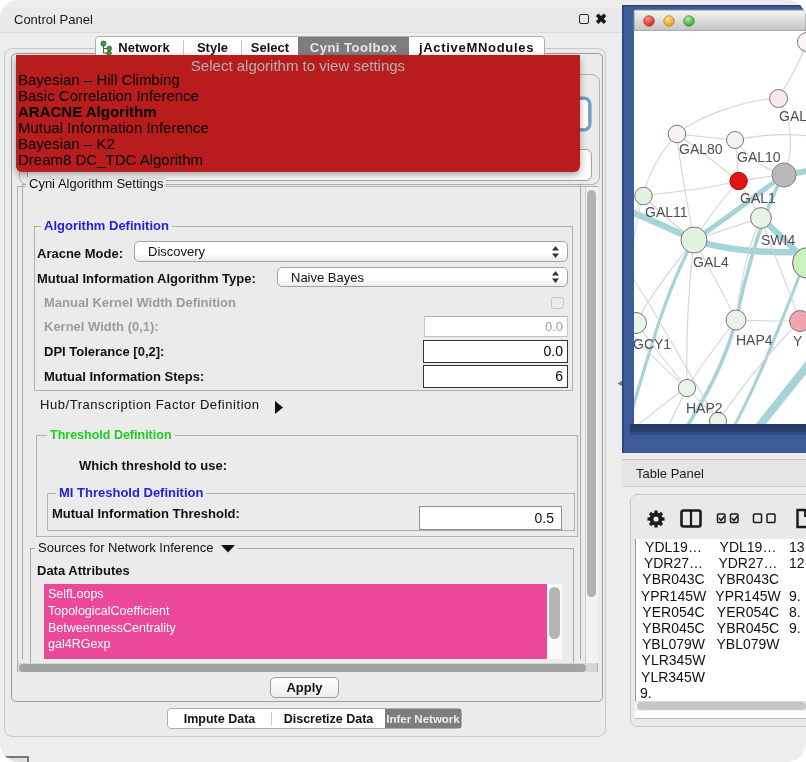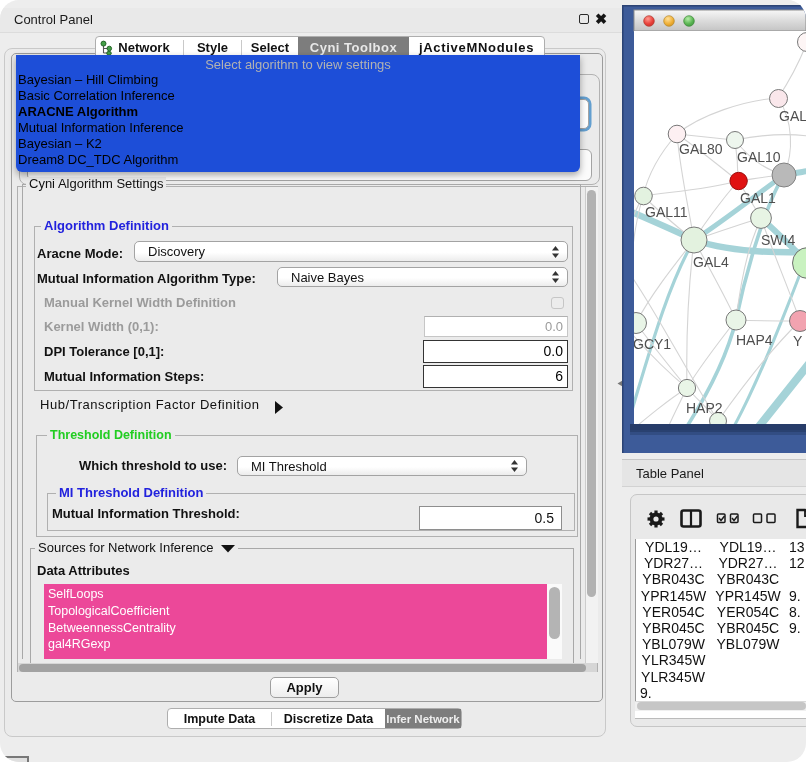--- a/index.html
+++ b/index.html
@@ -79,45 +79,36 @@
         </svg>
       </span>
   </div>
 
   <div class="abs blbl" style="left:44px;top:295px;color:#9b9b9b;">Manual Kernel Width Definition</div>
   <div class="abs" style="left:551px;top:297px;width:13px;height:12px;background:#ececec;border:1px solid #c6c6c6;border-radius:3px;box-sizing:border-box;"></div>
 
   <div class="abs blbl" style="left:44px;top:319px;color:#9b9b9b;">Kernel Width (0,1):</div>
   <div class="field" style="left:424px;top:316px;width:144px;height:21px;border:1px solid #c6c6c6;border-top-color:#b0b0b0;color:#9b9b9b;padding-right:4px;">0.0</div>
 
-  <div class="abs blbl" style="left:44px;top:344px;">DPI Tolerance [0,1]:</div>
+  <div class="abs blbl" style="left:44px;top:344px;">DPI Tolerance [0,2]:</div>
   <div class="field" style="left:423px;top:340px;width:145px;height:23px;border:1.5px solid #343434;color:#000;font-size:14px;padding-right:4px;">0.0</div>
 
   <div class="abs blbl" style="left:44px;top:369px;">Mutual Information Steps:</div>
   <div class="field" style="left:423px;top:365px;width:145px;height:23px;border:1.5px solid #343434;color:#000;font-size:14px;padding-right:4px;">6</div>
 
   <div class="abs" style="left:40px;top:397px;font-size:13px;letter-spacing:0.55px;color:#111;">Hub/Transcription Factor Definition</div>
   <div class="abs" style="left:274px;top:400px;"><svg width="10" height="13" viewBox="0 0 10 13">
         <path d="M1 0 L9 6.5 L1 13 Z" fill="#111"></path>
       </svg></div>
 
   <div class="abs" style="left:36px;top:435px;width:542px;height:102px;border:1px solid #b0b0b0;box-sizing:border-box;">
     <span class="fslabel" style="left:10px;font-size:12.5px;font-weight:bold;color:#21cd21;">Threshold Definition</span>
   </div>
 
   <div class="abs blbl" style="left:79px;top:458px;">Which threshold to use:</div>
-  <div class="combo" style="left:237px;top:456px;width:290px;height:20px;">
-    <span class="txt">MI Threshold</span>
-    <span class="arr">
-        <svg width="9" height="14" viewBox="0 0 9 14">
-          <path d="M4.5 1 L8 5.5 L1 5.5 Z" fill="#333"></path>
-          <path d="M4.5 13 L8 8.5 L1 8.5 Z" fill="#333"></path>
-        </svg>
-      </span>
-  </div>
 
   <div class="abs" style="left:47px;top:493px;width:528px;height:38px;border:1px solid #b0b0b0;box-sizing:border-box;">
     <span class="fslabel" style="left:8px;font-size:13px;font-weight:bold;color:#2222dd;">MI Threshold Definition</span>
   </div>
 
   <div class="abs blbl" style="left:52px;top:506px;">Mutual Information Threshold:</div>
   <div class="field" style="left:419px;top:506px;width:143px;height:24px;border:1px solid #8e8e8e;color:#111;font-size:14px;line-height:22px;">0.5</div>
 
   <div class="abs" style="left:30px;top:548px;width:544px;height:124px;border:1px solid #a8a8a8;border-bottom:none;box-sizing:border-box;">
     <span class="fslabel" style="left:4px;font-size:13px;">Sources for Network Inference&nbsp;&nbsp;<svg width="14" height="9" viewBox="0 0 14 9" style="vertical-align:-1px;">
@@ -141,21 +132,21 @@
 
   <div class="abs" style="left:270px;top:677px;width:67px;height:19px;border:1px solid #9e9e9e;border-radius:5px;background:linear-gradient(#ffffff,#ededed);font-size:13px;font-weight:bold;display:flex;align-items:center;justify-content:center;">Apply</div>
 
   <div class="abs" style="left:167px;top:708px;width:295px;height:21px;background:#fff;border:1px solid #aeaeae;border-radius:4px;box-sizing:border-box;display:flex;align-items:center;font-size:12.5px;font-weight:bold;white-space:nowrap;">
     <div style="width:103px;flex:none;text-align:center;">Impute Data</div>
     <div style="width:1px;flex:none;height:14px;background:#c9c9c9;"></div>
     <div style="width:113px;flex:none;text-align:center;">Discretize Data</div>
     <div style="width:76px;flex:none;height:100%;background:#7d7d7d;color:#eee;display:flex;align-items:center;justify-content:center;font-size:11.5px;overflow:hidden;">Infer Network</div>
   </div>
 
-  <div class="abs" style="left:16px;top:55px;width:564px;height:117px;background:#1d4ed8;border-radius:0 0 6px 6px;box-shadow:0 3px 7px rgba(0,0,0,0.35);font-size:13px;">
+  <div class="abs" style="left:16px;top:55px;width:564px;height:117px;background:#b91c1c;border-radius:0 0 6px 6px;box-shadow:0 3px 7px rgba(0,0,0,0.35);font-size:15px;">
     <div style="text-align:center;color:#b2b2b2;padding-top:2px;height:15px;">Select algorithm to view settings</div>
     <div style="padding-left:2px;line-height:16px;color:#000;">
       Bayesian – Hill Climbing<br>
       Basic Correlation Inference<br>
       <b>ARACNE Algorithm</b><br>
       Mutual Information Inference<br>
       Bayesian – K2<br>
       Dream8 DC_TDC Algorithm
     </div>
   </div>

